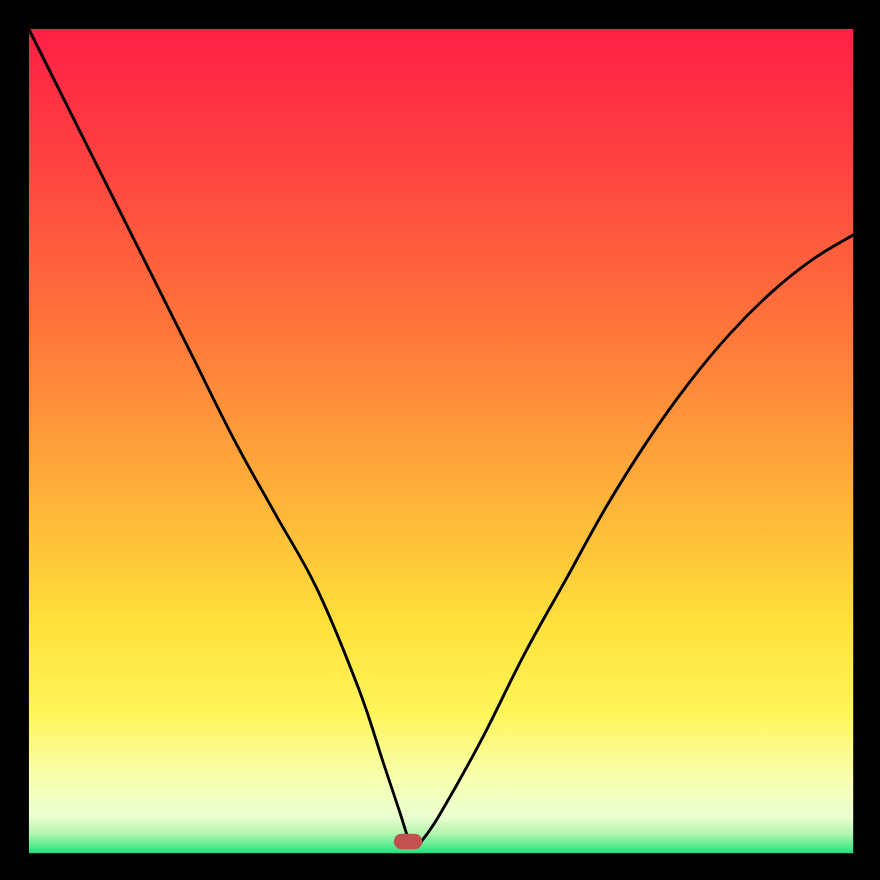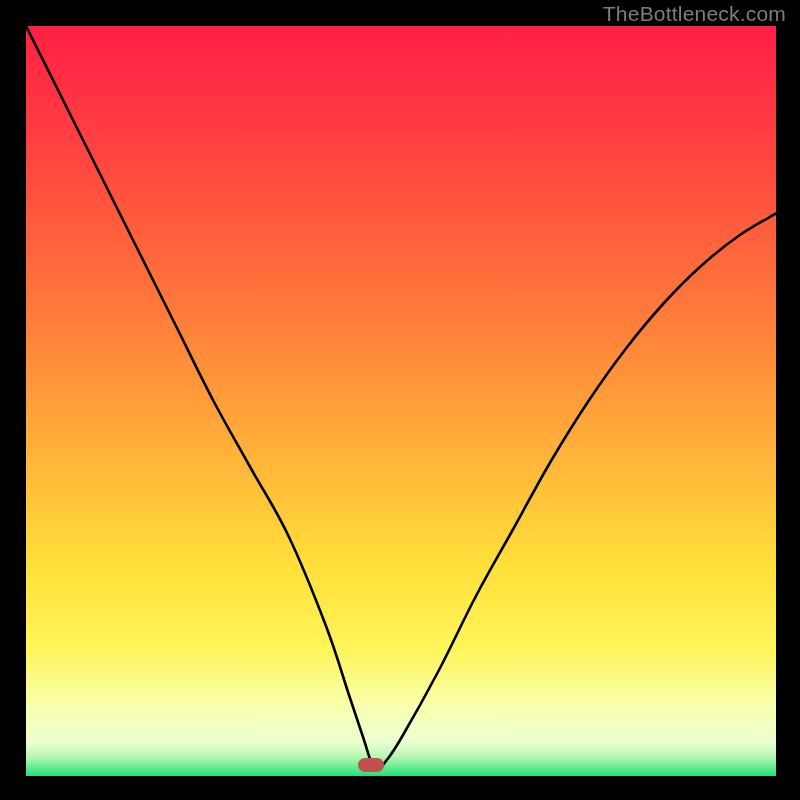--- a/index.html
+++ b/index.html
@@ -73,15 +73,14 @@
       <rect x="0" y="0" width="100" height="100" fill="url(#bg)"></rect>
     </svg>
 
     <svg class="curve-svg" viewBox="0 0 100 100" preserveAspectRatio="none">
       <path fill="none" stroke="#000000" stroke-width="0.35" stroke-linecap="round" stroke-linejoin="round" d="M 0.00 0.00 C 0.90 1.80, 3.20 6.40, 5.00 10.00 C 6.80 13.60, 8.20 16.40, 10.00 20.00 C 11.80 23.60, 13.20 26.40, 15.00 30.00 C 16.80 33.60, 18.20 36.40, 20.00 40.00 C 21.80 43.60, 23.20 46.58, 25.00 50.00 C 26.80 53.42, 28.20 55.76, 30.00 59.00 C 31.80 62.24, 33.20 64.22, 35.00 68.00 C 36.80 71.78, 38.56 76.22, 40.00 80.00 C 41.44 83.78, 42.10 86.30, 43.00 89.00 C 43.90 91.70, 44.46 93.38, 45.00 95.00 C 45.54 96.62, 45.64 97.28, 46.00 98.00 C 46.36 98.72, 46.64 99.00, 47.00 99.00 C 47.36 99.00, 47.46 98.72, 48.00 98.00 C 48.54 97.28, 48.74 97.16, 50.00 95.00 C 51.26 92.84, 53.20 89.42, 55.00 86.00 C 56.80 82.58, 58.20 79.42, 60.00 76.00 C 61.80 72.58, 63.20 70.24, 65.00 67.00 C 66.80 63.76, 68.20 61.06, 70.00 58.00 C 71.80 54.94, 73.20 52.70, 75.00 50.00 C 76.80 47.30, 78.20 45.34, 80.00 43.00 C 81.80 40.66, 83.20 38.98, 85.00 37.00 C 86.80 35.02, 88.20 33.62, 90.00 32.00 C 91.80 30.38, 93.20 29.26, 95.00 28.00 C 96.80 26.74, 99.10 25.54, 100.00 25.00"></path>
     </svg>
 
     <div class="marker" style="width: 26px; height: 14px; left: 332px; bottom: 4px; background: rgb(193, 80, 78);"></div>
   </div>
 
-  <div class="watermark">TheBottleneck.com</div>
 
 </div>
 
 </body></html>

